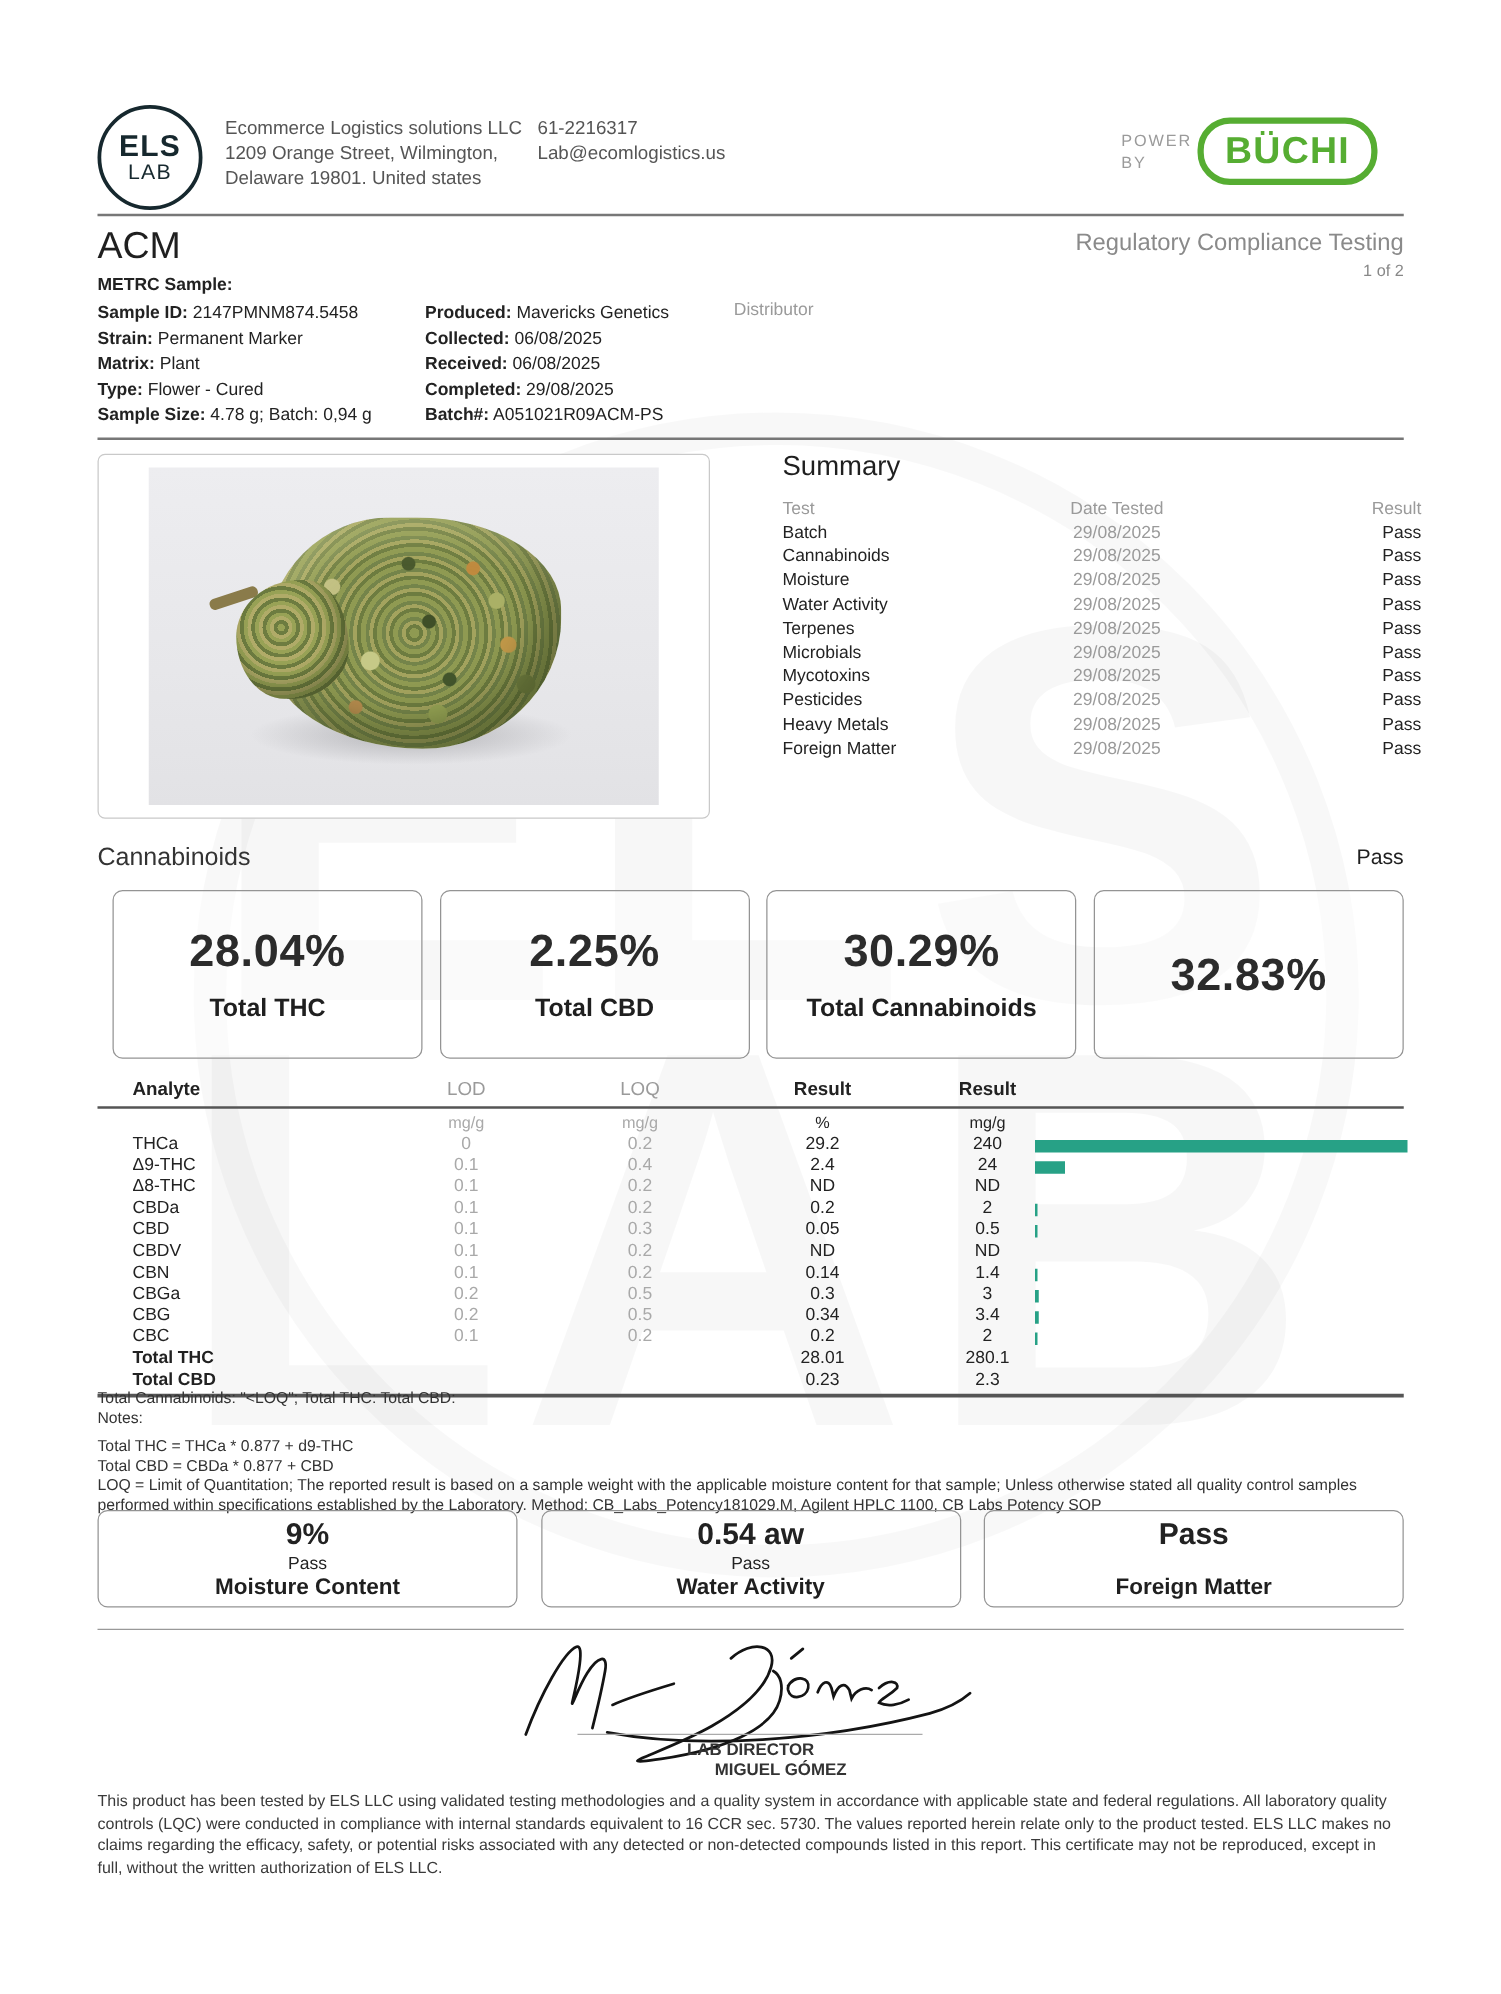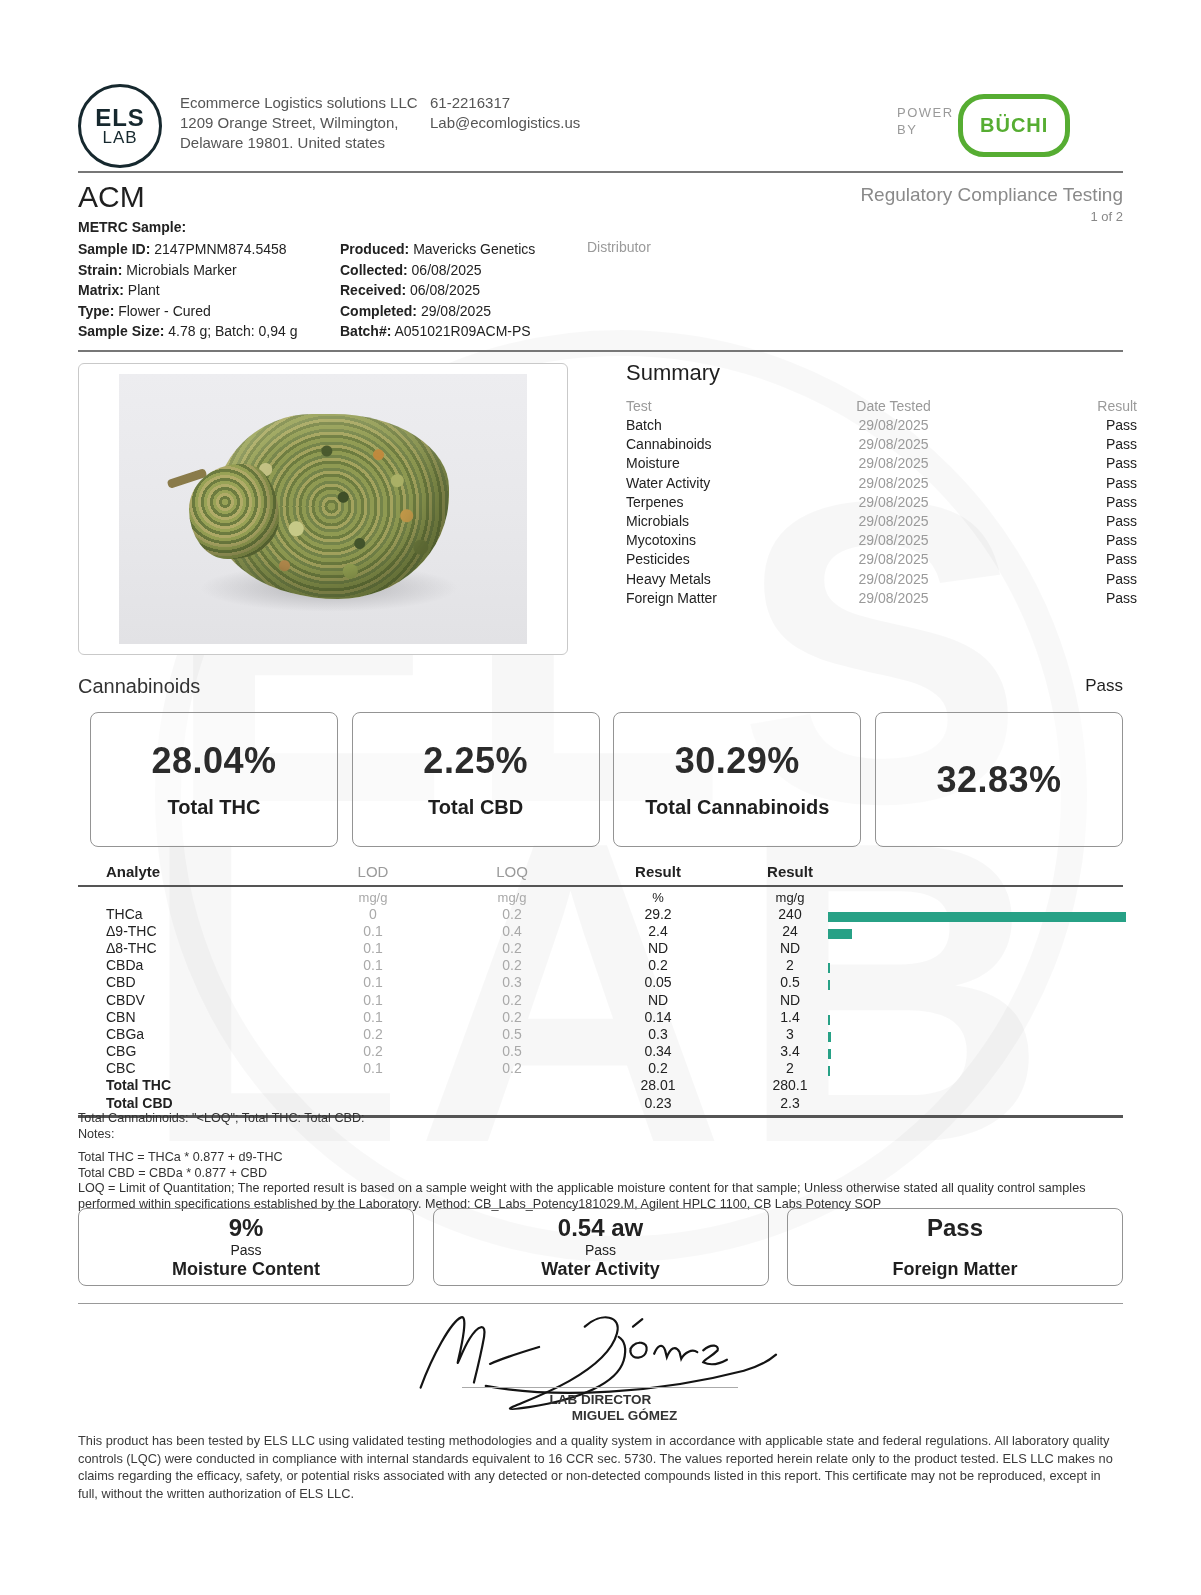--- a/index.html
+++ b/index.html
@@ -12,22 +12,22 @@
           color:rgba(0,0,0,0.03);letter-spacing:12px;}
   .z{position:relative;z-index:1;}
   
   .logo-circle{position:absolute;left:78px;top:84px;width:78px;height:78px;border:3px solid #16282e;border-radius:50%;
                display:flex;flex-direction:column;align-items:center;justify-content:center;color:#16282e;}
   .logo-els{font-weight:700;font-size:24px;letter-spacing:1px;line-height:22px;}
   .logo-lab{font-weight:400;font-size:17px;line-height:17px;letter-spacing:1px;}
   .company{position:absolute;left:180px;top:93px;font-size:15px;line-height:20px;color:#555;}
   .contact{position:absolute;left:430px;top:93px;font-size:15px;line-height:20px;color:#555;}
   .powerby{position:absolute;left:897px;top:104px;font-size:13px;line-height:17px;color:#9a9a9a;letter-spacing:1.5px;width:62px;}
-  .buchi{position:absolute;left:958px;top:94px;border:5px solid #56ad32;border-radius:26px;padding:15px 17px;
-         color:#56ad32;font-weight:700;font-size:20px;letter-spacing:1px;}
+  .buchi{position:absolute;left:958px;top:94px;border:5px solid #56ad32;border-radius:26px;padding:5px 17px;
+         color:#56ad32;font-weight:700;font-size:30px;letter-spacing:1px;}
   .rule{position:absolute;left:78px;width:1045px;background:#777;height:2px;}
   .rule-thin{position:absolute;left:78px;width:1045px;background:#aaa;height:1px;}
   
   .acm{position:absolute;left:78px;top:180px;font-size:30px;color:#1f1f1f;}
   .metrc{position:absolute;left:78px;top:219px;font-size:14px;font-weight:700;}
   .rct{position:absolute;right:78px;top:184px;font-size:19px;color:#8a8a8a;text-align:right;}
   .pageno{position:absolute;right:78px;top:209px;font-size:13px;color:#888;text-align:right;}
   .meta{position:absolute;top:239px;font-size:14px;line-height:20.5px;}
   .meta b{font-weight:700;}
   .distributor{position:absolute;left:587px;top:239px;font-size:14px;color:#9a9a9a;}
@@ -135,21 +135,21 @@
   <div class="buchi z">BÜCHI</div>
   <div class="rule z" style="top:171px;"></div>
 
   <div class="acm z">ACM</div>
   <div class="metrc z">METRC Sample:</div>
   <div class="rct z">Regulatory Compliance Testing</div>
   <div class="pageno z">1 of 2</div>
 
   <div class="meta z" style="left:78px;">
     <div><b>Sample ID:</b> <span>2147PMNM874.5458</span></div>
-    <div><b>Strain:</b> <span>Microbials Marker</span></div>
+    <div><b>Strain:</b> <span>Permanent Marker</span></div>
     <div><b>Matrix:</b> <span>Plant</span></div>
     <div><b>Type:</b> <span>Flower - Cured</span></div>
     <div><b>Sample Size:</b> <span>4.78 g; Batch: 0,94 g</span></div>
   </div>
   <div class="meta z" style="left:340px;">
     <div><b>Produced:</b> <span>Mavericks Genetics</span></div>
     <div><b>Collected:</b> <span>06/08/2025</span></div>
     <div><b>Received:</b> <span>06/08/2025</span></div>
     <div><b>Completed:</b> <span>29/08/2025</span></div>
     <div><b>Batch#:</b> <span>A051021R09ACM-PS</span></div>

